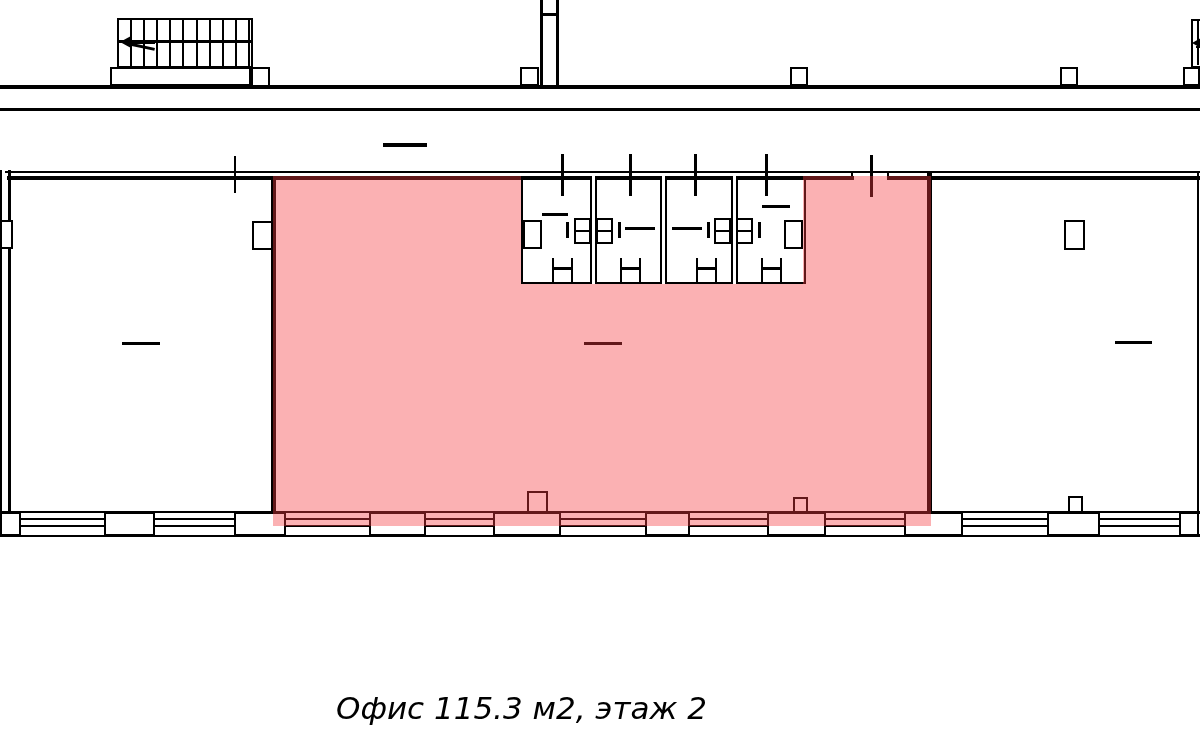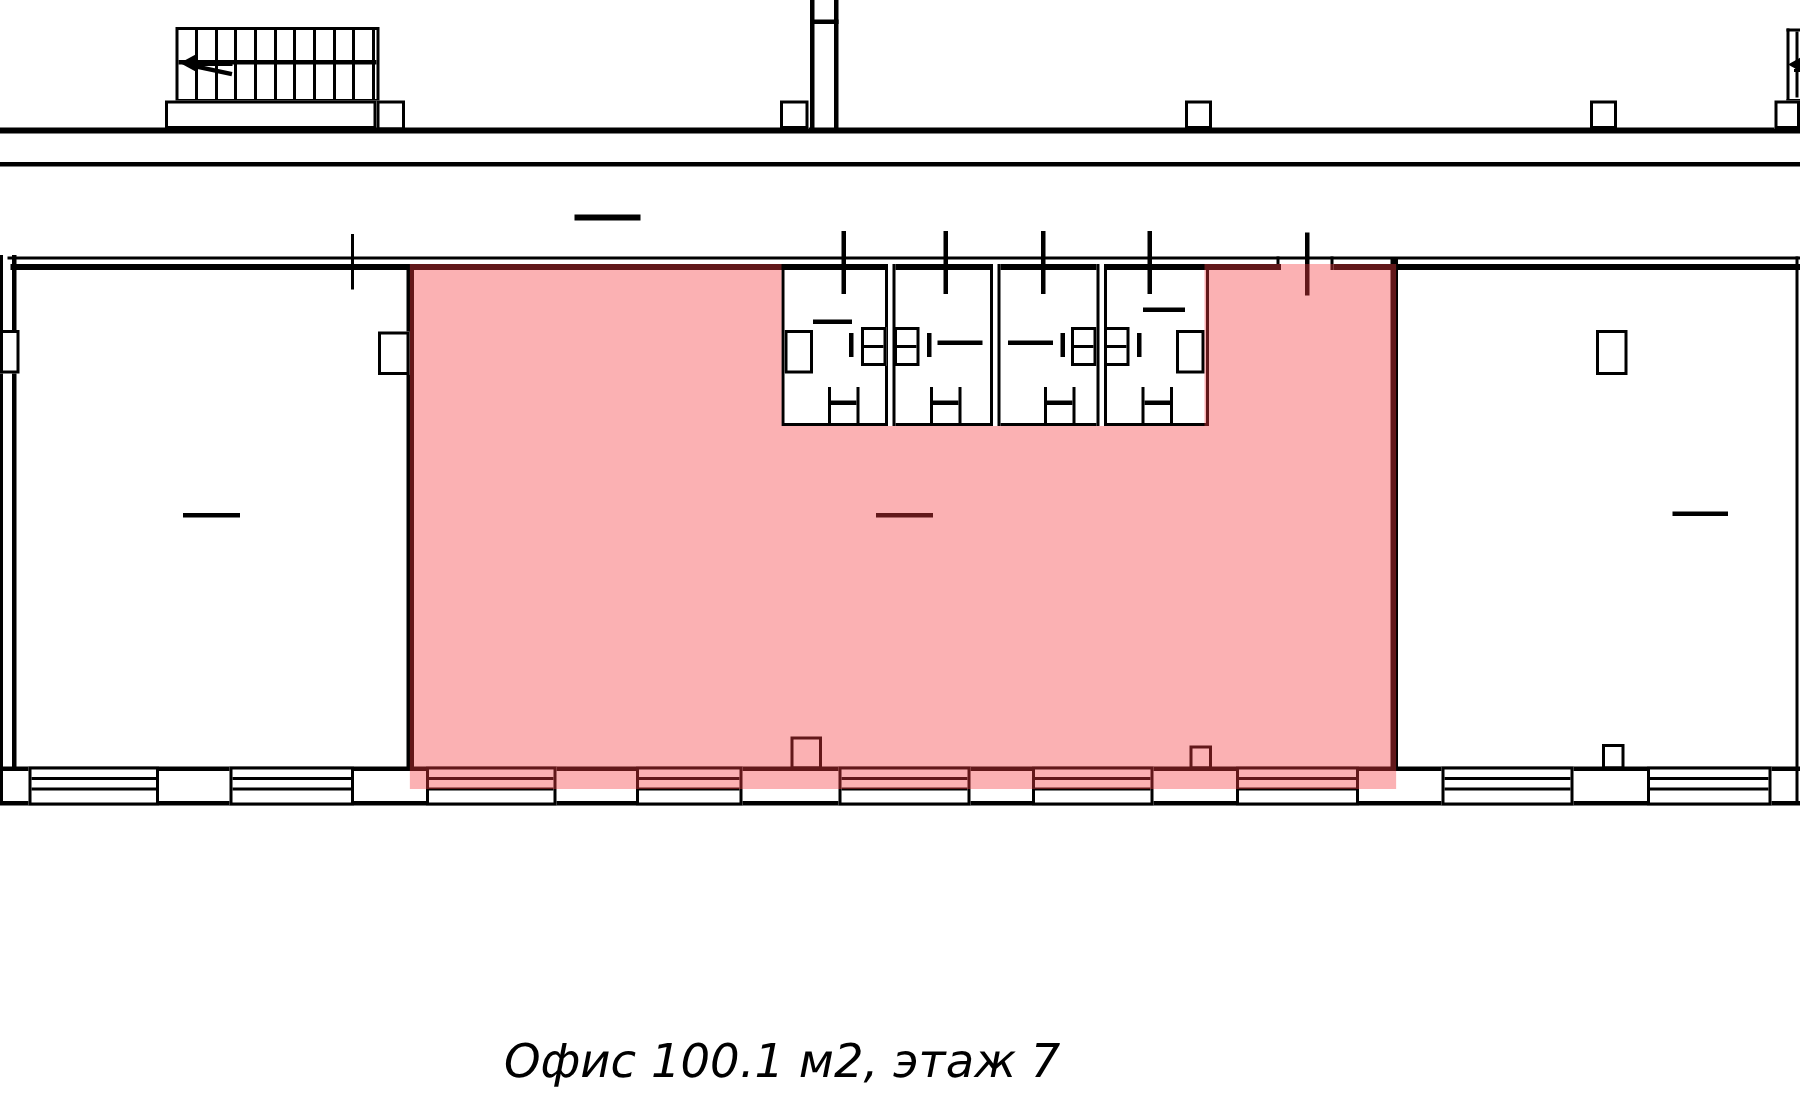--- a/index.html
+++ b/index.html
@@ -125,15 +125,15 @@
   <div class="win" style="left:284px;width:87px;"></div>
   <div class="win" style="left:424px;width:71px;"></div>
   <div class="win" style="left:559px;width:88px;"></div>
   <div class="win" style="left:688px;width:81px;"></div>
   <div class="win" style="left:824px;width:82px;"></div>
   <div class="win" style="left:961px;width:88px;"></div>
   <div class="win" style="left:1098px;width:83px;"></div>
 
   <div class="highlight"></div>
 
-  <div class="caption">Офис 100.1 м2, этаж 7</div>
+  <div class="caption">Офис 115.3 м2, этаж 2</div>
 
 </div>
 
 </body></html>

